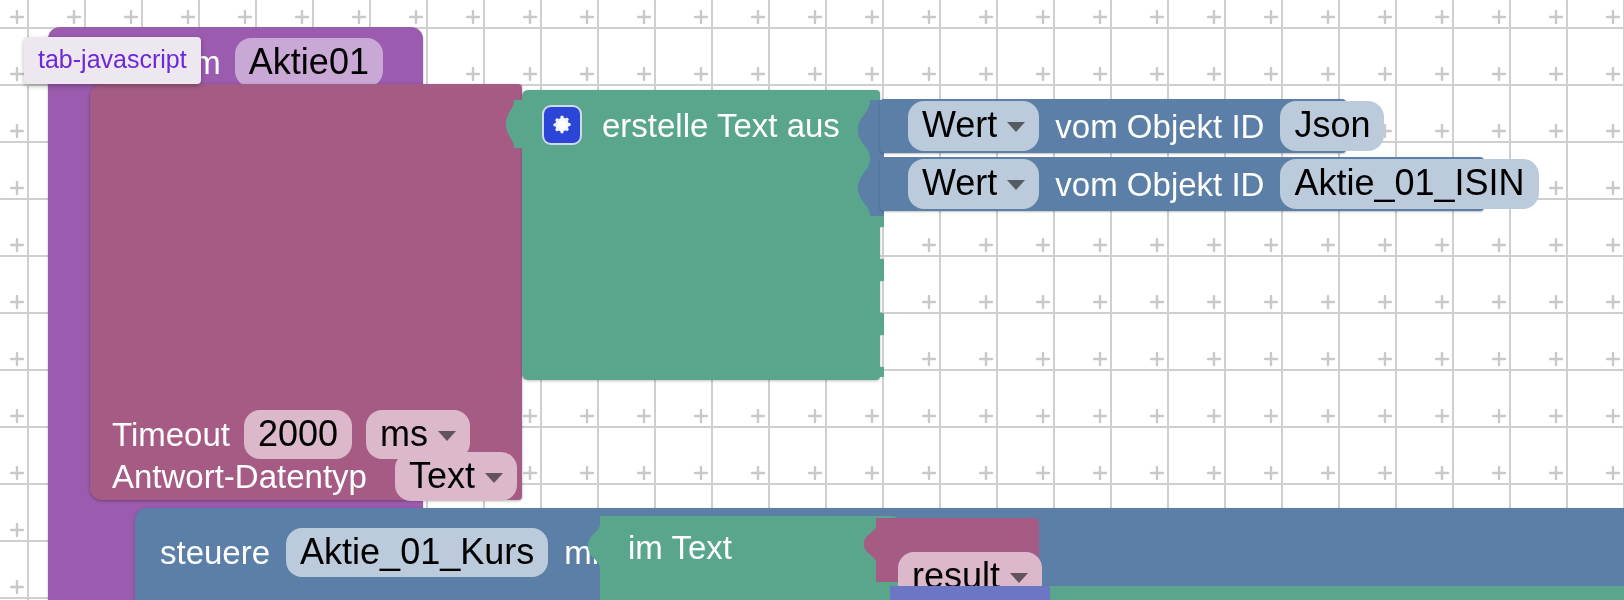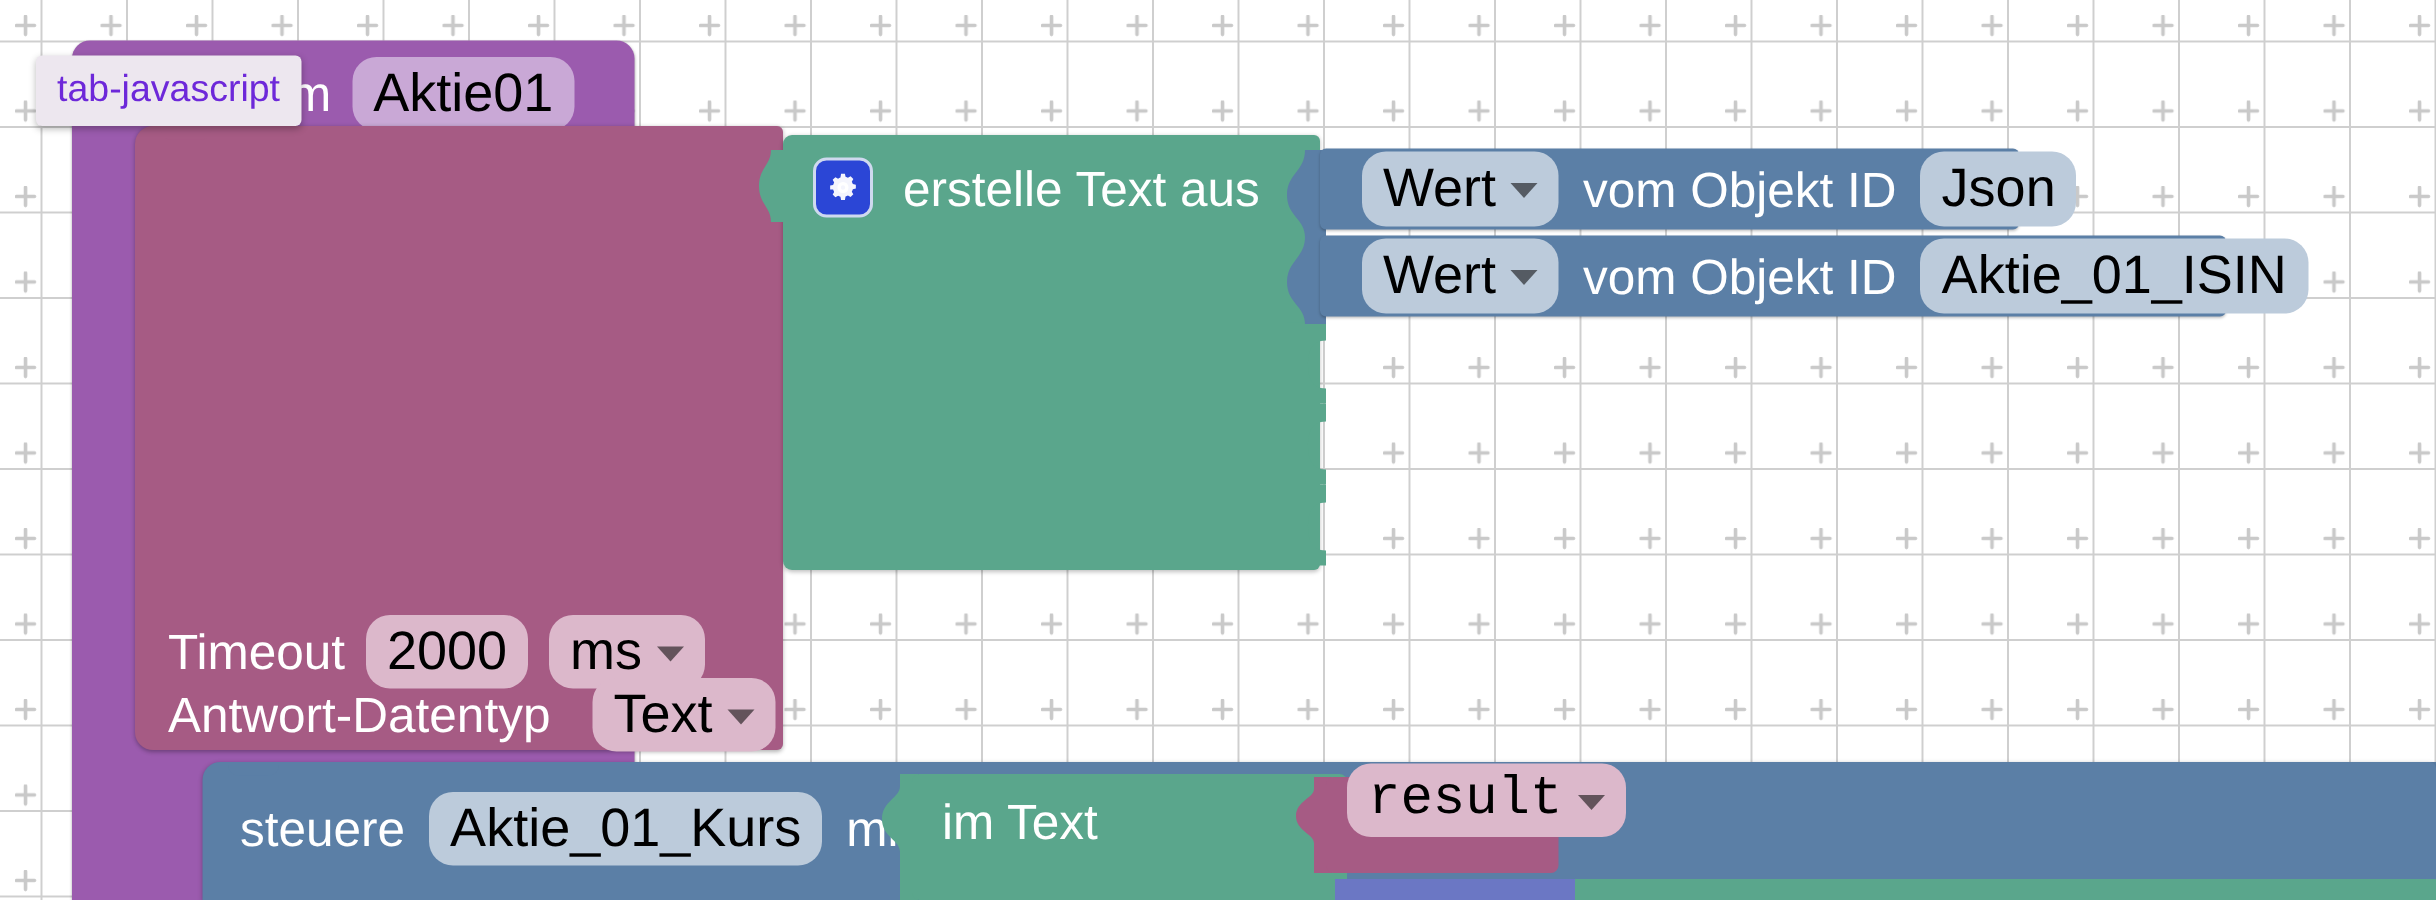--- a/index.html
+++ b/index.html
@@ -197,21 +197,21 @@
     background: #5AA68C;
     border-radius: 5px;
   }
   #imtext-label { position: absolute; left: 628px; top: 531px; }
   #rose-result {
     left: 884px; top: 518px;
     width: 155px; height: 64px;
     background: #A65B84;
     border-radius: 5px;
   }
-  #result-field { position: absolute; left: 898px; top: 509px; font-family: Liberation Mono, monospace; }
+  #result-field { position: absolute; left: 898px; top: 552px; }
   
   #strip-blue { left: 890px; top: 586px; width: 160px; height: 14px; background: #6B77C4; }
   #strip-green { left: 1050px; top: 586px; width: 574px; height: 14px; background: #5AA68C; }
   
   #blue-edge-bar { left: 1048px; top: 508px; width: 576px; height: 20px; background: #5B7FA6; }
 
   
   #tooltip {
     left: 24px; top: 37px;
     background: #EDE7EF;

